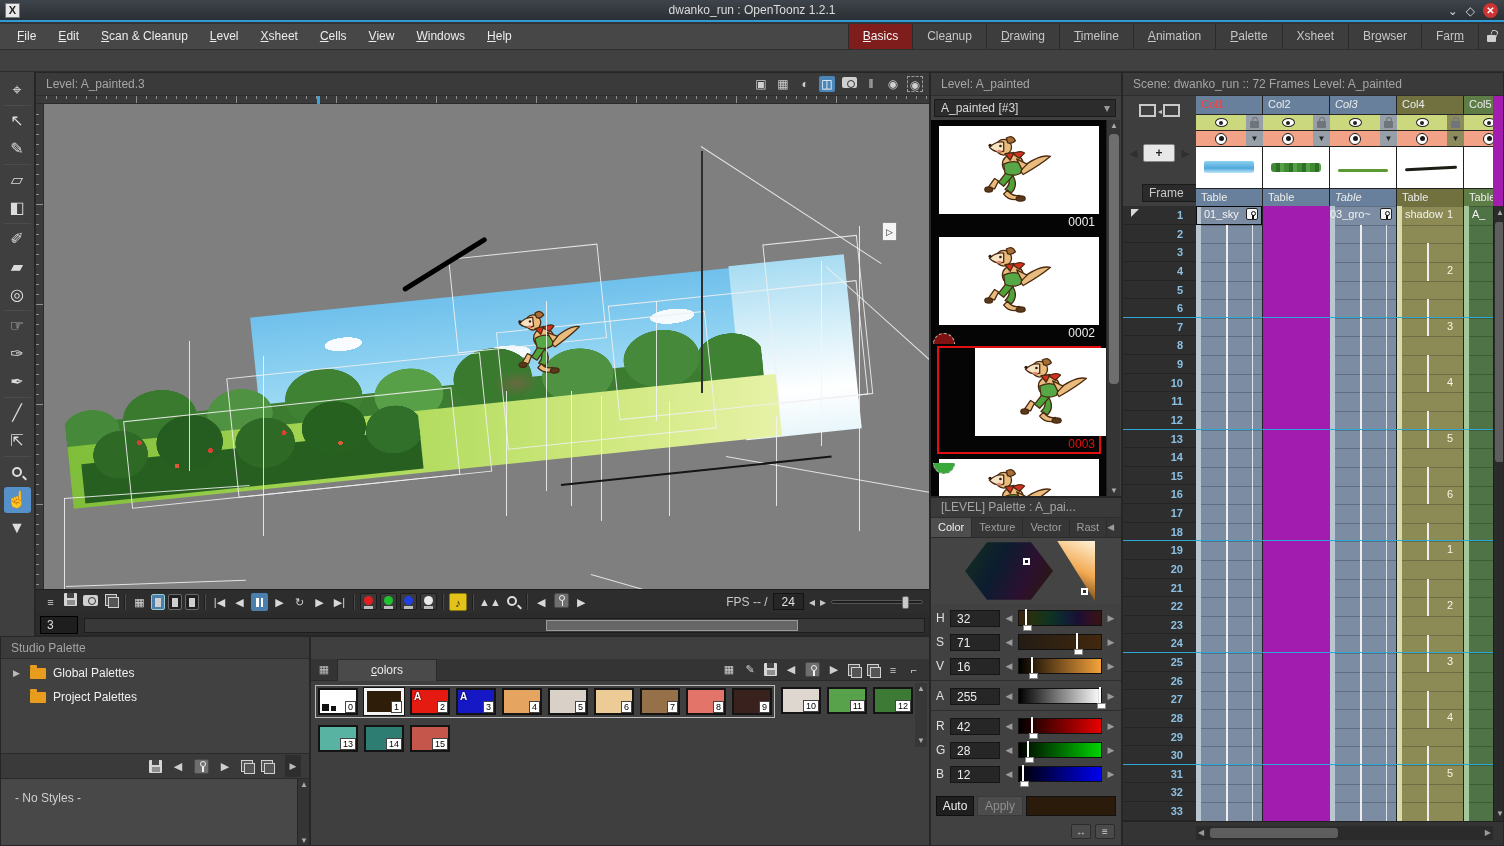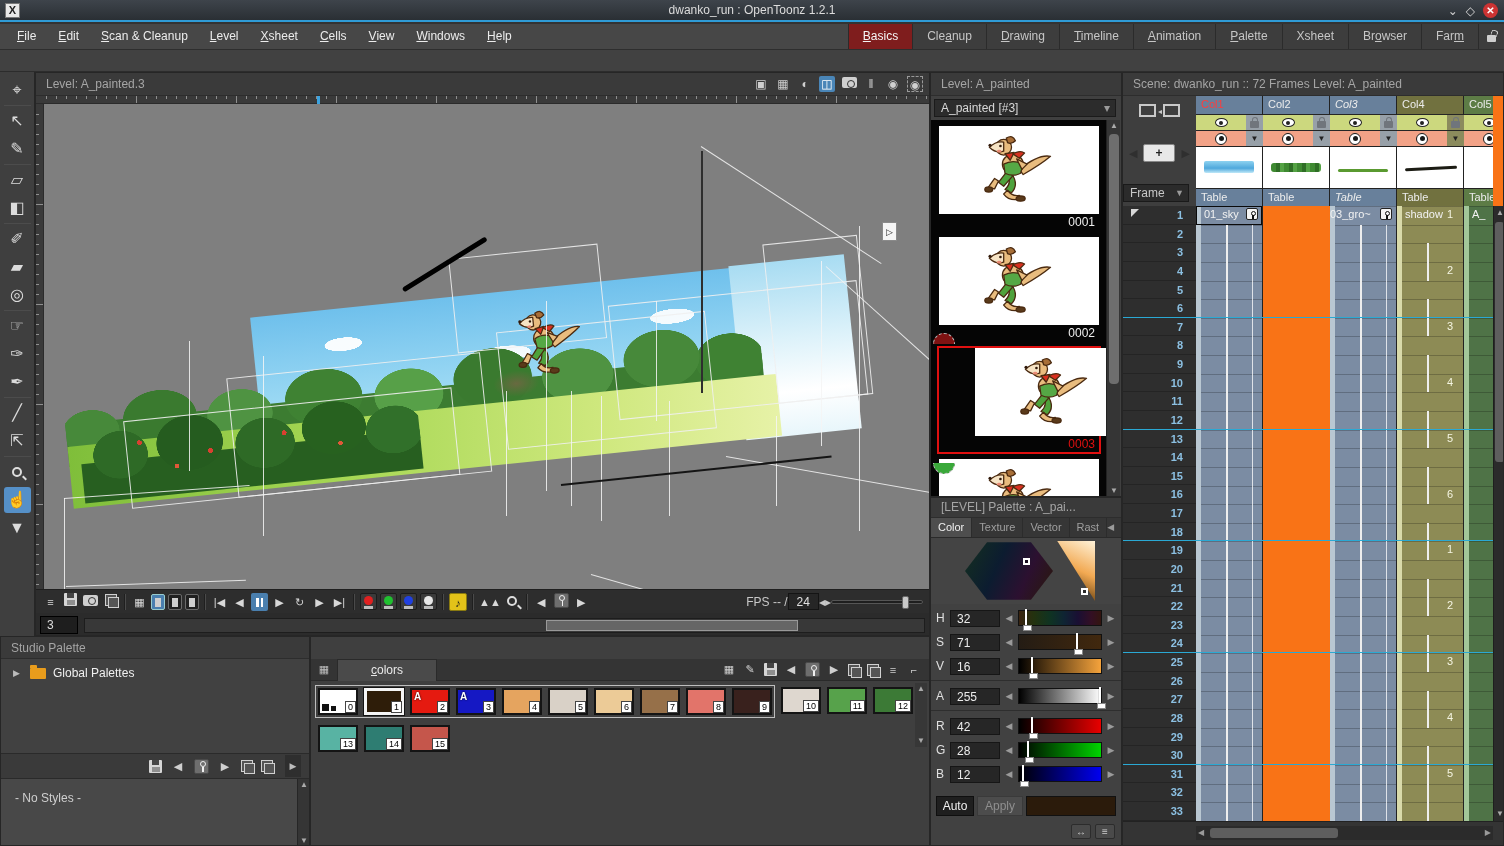--- a/index.html
+++ b/index.html
@@ -107,21 +107,21 @@
   .vt.activeb{background:#4a7fae;color:#fff;}
   .vtd{width:2px;height:16px;background:#1f1f1f;border-right:1px solid #4a4a4a;margin:0 2px;}
   .vbtn{width:14px;height:16px;border:1px solid #6a6a6a;background:#202020;border-radius:2px;}
   .vbtn i{display:block;margin:3px auto 0;width:6px;height:9px;background:#cfcfcf;}
   .vbtn.active{background:#4a7fae;border-color:#9cc;}
   .vt-chan{width:17px;height:17px;background:#3a3a3a;border:1px solid #1c1c1c;border-radius:2px;}
   .vt-chan i{display:block;margin:2px auto 0;width:9px;height:9px;border-radius:50%;}
   .vt-chan u{display:block;margin:1px auto 0;width:9px;height:3px;background:#bdbdbd;}
   .vt-sound{background:#e3c219;color:#1a1a1a;border:1px solid #8a7a10;width:18px;}
   .pauseb{display:inline-block;width:2.5px;height:9px;background:#fff;margin:0 1px;vertical-align:middle;}
-  #fps-cluster{margin-left:auto;display:flex;align-items:center;color:#c8c8c8;}
+  #fps-cluster{margin-left:auto;display:flex;align-items:center;gap:5px;color:#c8c8c8;}
   #fps-box{background:#262626;border:1px solid #141414;padding:0 8px;height:17px;line-height:16px;color:#e0e0e0;}
   #vt-slider{width:92px;height:4px;background:#1e1e1e;border:1px solid #555;border-radius:2px;position:relative;}
   #vt-slider i{position:absolute;left:78%;top:-5px;width:7px;height:13px;background:#c9c9c9;border:1px solid #666;border-radius:2px;}
   #vframebar{position:absolute;left:0;top:540px;width:893px;height:24px;background:#2b2b2b;display:flex;align-items:center;padding:0 4px;gap:6px;}
   #vframe-num{width:38px;height:18px;background:#1e1e1e;border:1px solid #000;color:#ddd;line-height:17px;padding-left:6px;}
   #vframe-track{flex:1;height:15px;background:#383838;border:1px solid #1d1d1d;position:relative;}
   #vframe-handle{position:absolute;left:55%;width:30%;top:1px;height:11px;background:#666;border:1px solid #999;}
 
   
   #levelstrip{left:930px;top:0;width:192px;height:425px;}
@@ -172,31 +172,31 @@
   .tr-g{background:linear-gradient(90deg,#000,#00d400);}
   .tr-b{background:linear-gradient(90deg,#000,#0000f0);}
   #se-bottom{position:absolute;left:0;top:296px;width:100%;height:24px;display:flex;align-items:center;padding:0 5px;gap:3px;}
   #se-auto{width:38px;height:20px;background:#1f1f1f;border:1px solid #0f0f0f;color:#f0f0f0;text-align:center;line-height:19px;font-size:12px;}
   #se-apply{width:46px;height:20px;background:#4c4c4c;border:1px solid #3a3a3a;color:#8f8f8f;text-align:center;line-height:19px;font-size:12px;}
   #se-current{flex:1;height:20px;border:1px solid #111;}
   #se-icons{position:absolute;right:6px;top:326px;display:flex;gap:4px;}
   .sei{width:20px;height:15px;background:#4a4a4a;border:1px solid #2c2c2c;border-radius:2px;color:#cfcfcf;font-size:10px;text-align:center;line-height:14px;}
 
   
-  #xsheet{left:1122px;top:0;width:382px;height:774px;background:#f97316;}
+  #xsheet{left:1122px;top:0;width:382px;height:774px;background:#a21caf;}
   #xs-gutter{position:absolute;left:0;top:23px;width:73px;height:110px;background:#3e3e3e;}
   #xs-camtoggle{position:absolute;left:16px;top:8px;width:42px;height:16px;}
   #xs-camtoggle b{position:absolute;width:17px;height:13px;border:2px solid #c9c9c9;background:#3e3e3e;}
   #xs-camtoggle b.r{left:24px;top:0;}
   #xs-camtoggle i{position:absolute;left:19px;top:3px;color:#c9c9c9;font-size:8px;font-style:normal;}
   #xs-addrow{position:absolute;left:0;top:48px;width:73px;height:20px;}
   #xs-addrow .ar{position:absolute;top:3px;color:#2f2f2f;font-size:11px;}
   #xs-plus{position:absolute;left:20px;top:0;width:32px;height:18px;background:#e8e8e8;border:1px solid #888;border-radius:2px;
     color:#222;font-weight:bold;text-align:center;line-height:16px;}
-  #xs-framemode{position:absolute;left:0;top:88px;width:66px;height:18px;background:#2b2b2b;border:1px solid #1a1a1a;
+  #xs-framemode{position:absolute;left:19px;top:88px;width:66px;height:18px;background:#2b2b2b;border:1px solid #1a1a1a;
     color:#c8c8c8;line-height:16px;padding-left:6px;font-size:12px;}
   #xs-framemode .dd{position:absolute;right:4px;top:0;color:#9a9a9a;font-size:9px;}
   #xs-heads{position:absolute;left:73px;top:23px;width:297px;height:110px;overflow:hidden;background:#333;}
   .xcolh{position:absolute;top:0;width:67px;height:110px;border-right:1px solid #222;}
   .xh-name{height:18px;line-height:17px;padding-left:5px;font-size:11px;color:#ececec;}
   .xh-r{height:16px;position:relative;border-top:1px solid rgba(0,0,0,.25);}
   .xh-cell{position:absolute;left:0;top:0;width:50px;height:100%;display:flex;align-items:center;justify-content:center;}
   .xh-side{position:absolute;left:50px;top:0;width:17px;height:100%;display:flex;align-items:center;justify-content:center;}
   .xh-thumb{height:42px;background:#fff;border-top:1px solid #222;position:relative;}
   .xh-table{height:18px;line-height:17px;padding-left:5px;font-size:11px;color:#ececec;border-top:1px solid #222;}
@@ -1089,20 +1089,25 @@
     </div>
 
     <div id="studiopal" class="pane">
       <div class="ptitle" style="height:22px">Studio Palette</div>
       <div id="sp-tree" style="position:absolute;left:0;top:24px;width:100%;">
           <div class="sp-row">
             <div class="sp-arrow">▶</div>
             <div class="i-folder"></div>
             <span>Global Palettes</span>
           </div>
+          <div class="sp-row">
+            <div class="sp-arrow"></div>
+            <div class="i-folder"></div>
+            <span>Project Palettes</span>
+          </div>
         </div>
       <div id="sp-toolbar">
         <span class="i-floppy"></span>
         <span class="spt">◀</span>
         <span class="i-key"></span>
         <span class="spt">▶</span>
         <span class="i-pages"></span>
         <span class="i-pages"></span>
         <div id="sp-expand">▶</div>
       </div>

